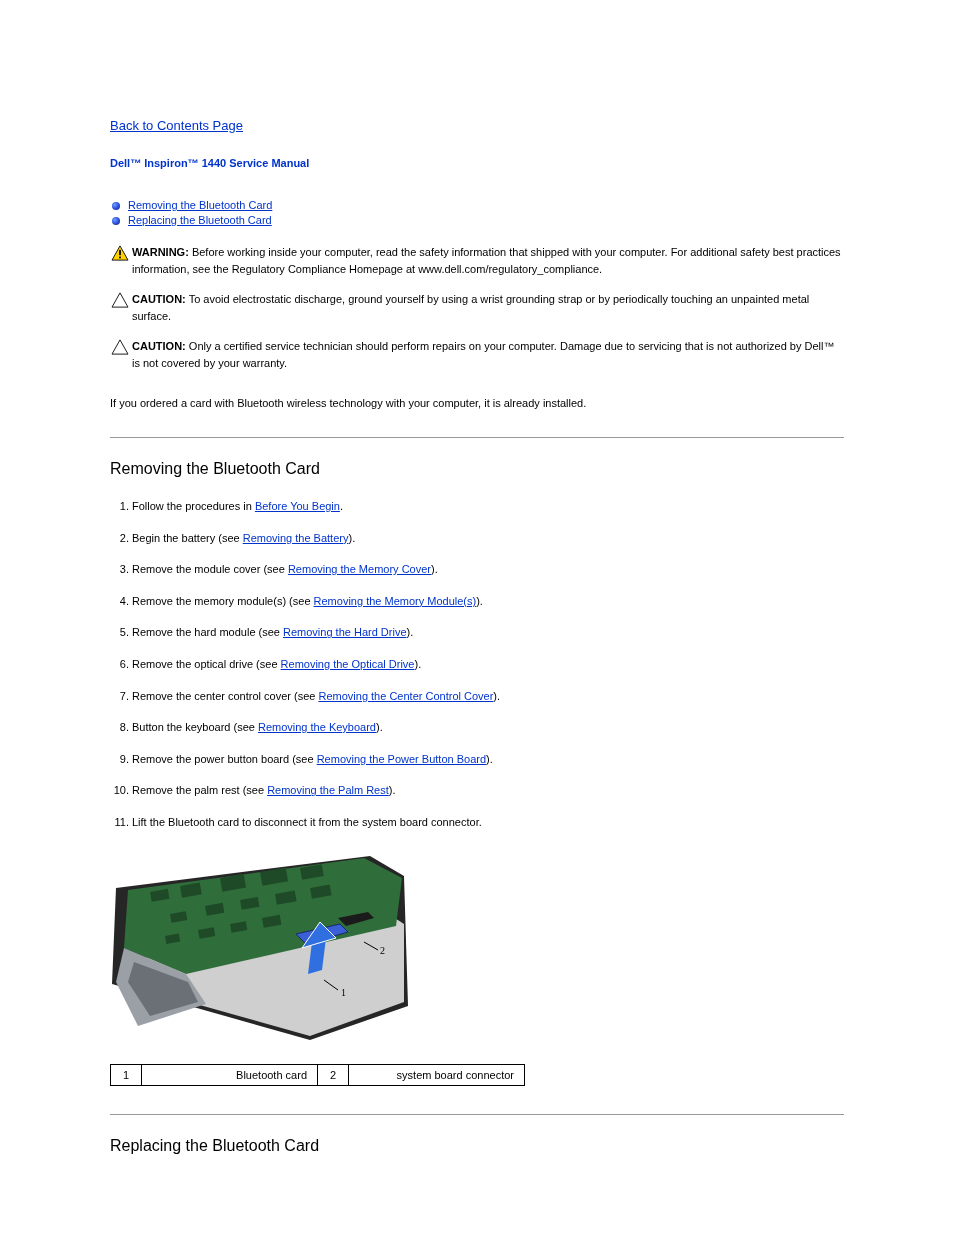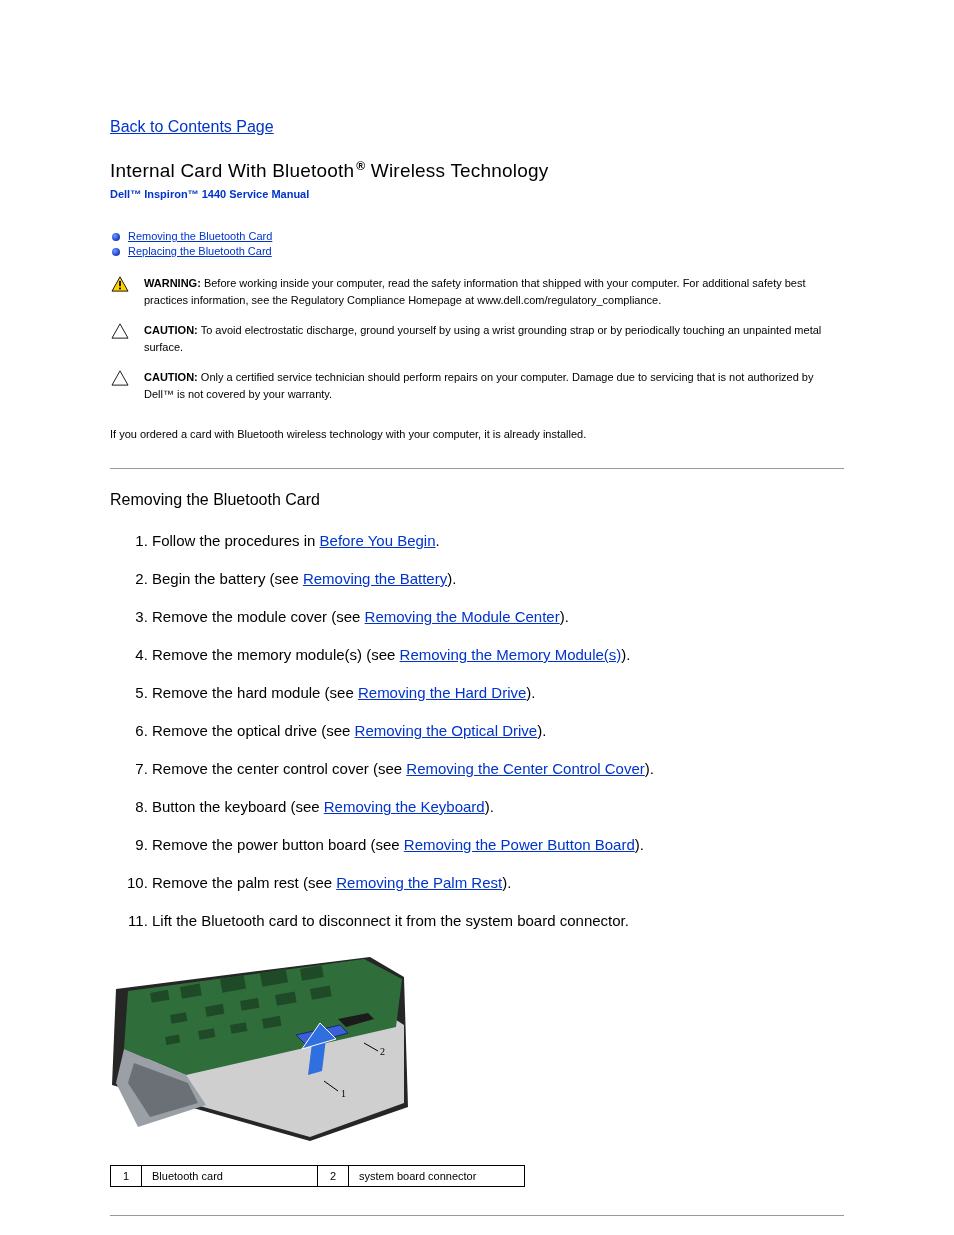--- a/index.html
+++ b/index.html
@@ -13,21 +13,21 @@
   }
   .page {
     padding: 118px 110px 60px 110px;
   }
   a, .link {
     color: #0033cc;
     text-decoration: underline;
     cursor: pointer;
   }
   .back-link {
-    font-size: 16px;
+    font-size: 13px;
     margin-bottom: 24px;
     display: inline-block;
   }
   h1.title {
     font-size: 19px;
     font-weight: normal;
     margin: 0 0 6px 0;
     color: #000;
     letter-spacing: 0.2px;
   }
@@ -62,21 +62,21 @@
     left: 2px;
     top: 3px;
     width: 8px;
     height: 8px;
     border-radius: 50%;
     background: radial-gradient(circle at 35% 35%, #6aa0ff 0%, #2a4bd7 55%, #0a1a60 100%);
   }
   .notice-block {
     display: flex;
     align-items: flex-start;
-    gap: 14px;
+    gap: 2px;
     margin-bottom: 14px;
     font-size: 11px;
     line-height: 1.5;
   }
   .notice-icon {
     flex: 0 0 20px;
     display: flex;
     justify-content: center;
     padding-top: 1px;
   }
@@ -101,58 +101,54 @@
     font-weight: normal;
     color: #000;
     margin: 0 0 20px 0;
   }
   ol.steps {
     list-style: decimal;
     padding-left: 22px;
     margin: 0 0 22px 0;
   }
   ol.steps li {
-    font-size: 15px;
+    font-size: 11px;
     line-height: 1.6;
     margin-bottom: 14px;
-    margin-left: 20px;
   }
   .figure {
     margin: 6px 0 22px 0;
   }
   .figure svg {
     display: block;
   }
   table.legend {
     border-collapse: collapse;
     font-size: 11px;
     margin-top: 4px;
   }
   table.legend td {
     border: 1px solid #000;
     padding: 2px 10px;
-    text-align: left;
+    text-align: right;
     vertical-align: middle;
     height: 16px;
   }
   table.legend td.num {
     width: 10px;
     text-align: center;
   }
 </style>
 </head>
 <body>
 
 <div class="page">
 
   <a class="back-link link">Back to Contents Page</a>
 
-  <h1 class="title">
-    <span>Internal Card With Bluetooth</span><span class="trademark">®</span><span> Wireless Technology</span>
-  </h1>
 
   <div class="subtitle">Dell™ Inspiron™ 1440 Service Manual</div>
 
   <ul class="toc">
     <li>
       <a class="link">Removing the Bluetooth Card</a>
     </li>
     <li>
       <a class="link">Replacing the Bluetooth Card</a>
     </li>
@@ -200,21 +196,21 @@
 
   <div style="font-size:11px; margin-top:26px;">If you ordered a card with Bluetooth wireless technology with your computer, it is already installed.</div>
 
   <hr class="sep">
 
   <h2 class="section">Removing the Bluetooth Card</h2>
 
   <ol class="steps">
     <li><span>Follow the procedures in </span><a class="link">Before You Begin</a><span>.</span></li>
     <li><span>Begin the battery (see </span><a class="link">Removing the Battery</a><span>).</span></li>
-    <li><span>Remove the module cover (see </span><a class="link">Removing the Module Center</a><span>).</span></li>
+    <li><span>Remove the module cover (see </span><a class="link">Removing the Memory Cover</a><span>).</span></li>
     <li><span>Remove the memory module(s) (see </span><a class="link">Removing the Memory Module(s)</a><span>).</span></li>
     <li><span>Remove the hard module (see </span><a class="link">Removing the Hard Drive</a><span>).</span></li>
     <li><span>Remove the optical drive (see </span><a class="link">Removing the Optical Drive</a><span>).</span></li>
     <li><span>Remove the center control cover (see </span><a class="link">Removing the Center Control Cover</a><span>).</span></li>
     <li><span>Button the keyboard (see </span><a class="link">Removing the Keyboard</a><span>).</span></li>
     <li><span>Remove the power button board (see </span><a class="link">Removing the Power Button Board</a><span>).</span></li>
     <li><span>Remove the palm rest (see </span><a class="link">Removing the Palm Rest</a><span>).</span></li>
     <li><span>Lift the Bluetooth card to disconnect it from the system board connector.</span></li>
   </ol>
 

